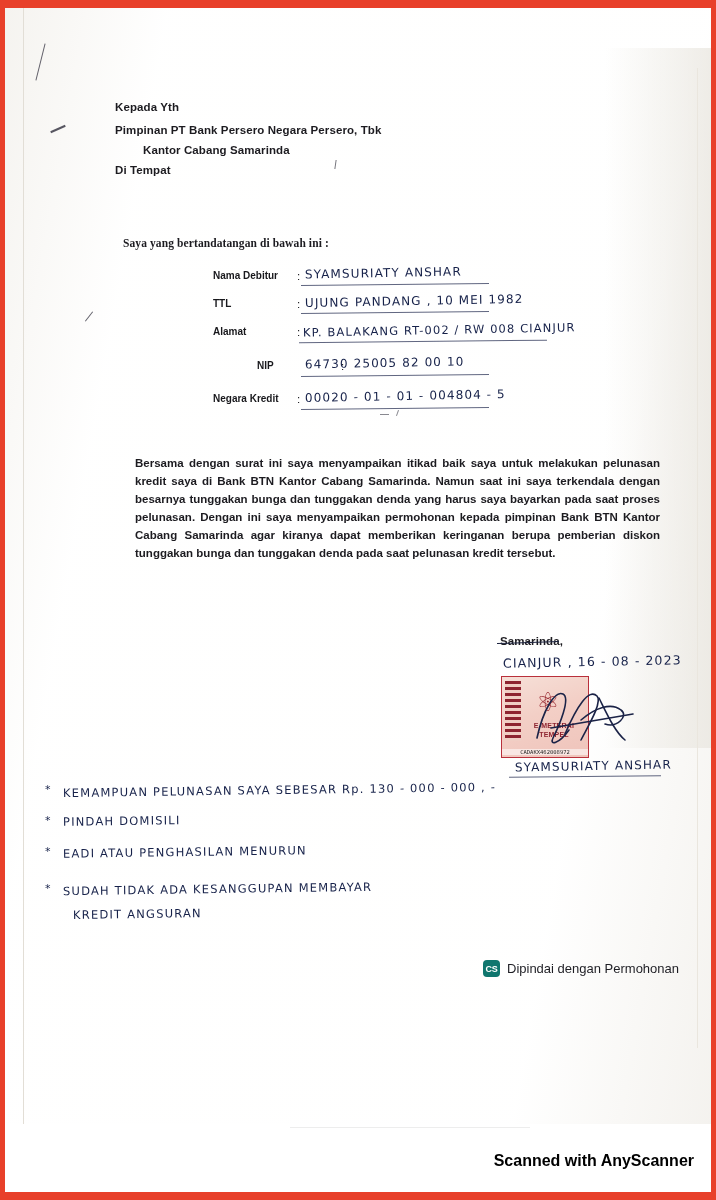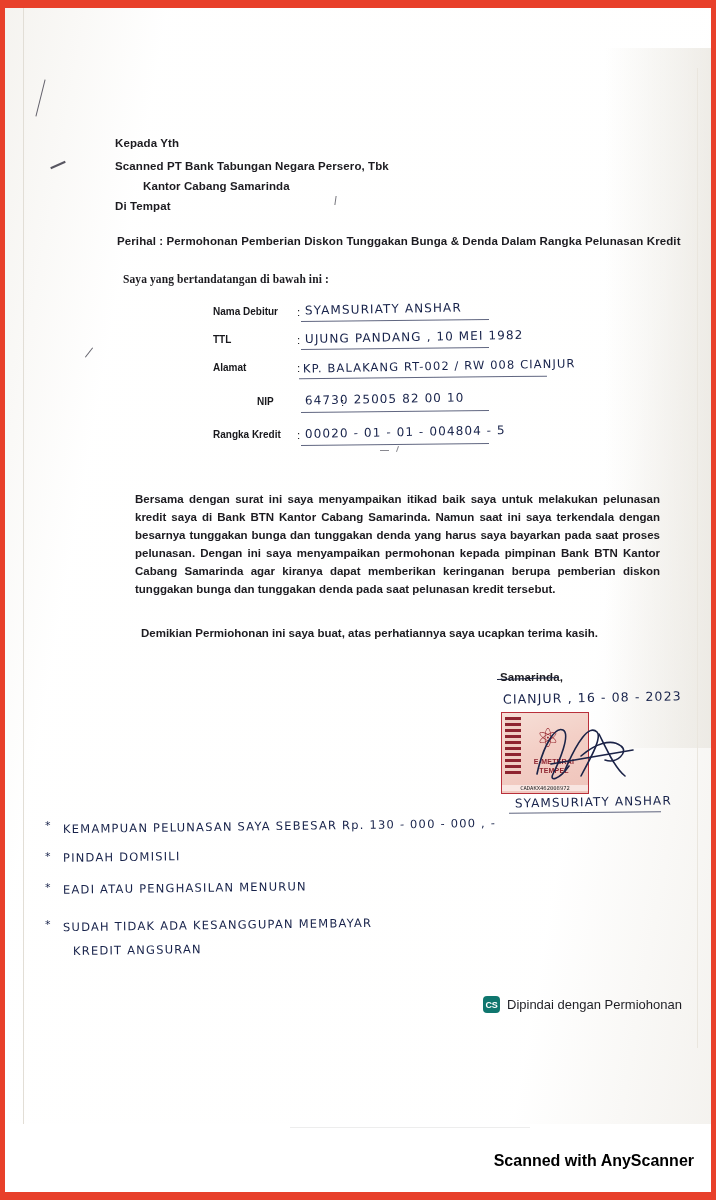--- a/index.html
+++ b/index.html
@@ -70,21 +70,20 @@
     width: 1px; height: 980px;
     background: #eae6de;
   }
 
   
   .letter {
     position: absolute;
     left: 0; top: 0;
     width: 706px; height: 1116px;
     color: #18181c;
-    margin-top: 36px;
   }
   .typed {
     position: absolute;
     font-family: "Liberation Sans", sans-serif;
     font-size: 11.5px;
     letter-spacing: .1px;
     white-space: nowrap;
     font-weight: 600;
     color: #1c1b20;
   }
@@ -377,53 +376,51 @@
   <div class="letter">
 
     <div class="stray stray1"></div>
     <div class="stray stray2"></div>
     <div class="stray stray3"></div>
     <div class="stray stray4"></div>
     <div class="stray stray5"></div>
     <div class="stray stray6"></div>
 
     <div class="typed addr addr1">Kepada Yth</div>
-    <div class="typed addr addr2">Scanned PT Bank Tabungan Negara Persero, Tbk</div>
+    <div class="typed addr addr2">Pimpinan PT Bank Persero Negara Persero, Tbk</div>
     <div class="typed addr addr3">Kantor Cabang Samarinda</div>
     <div class="typed addr addr4">Di Tempat</div>
 
-    <div class="typed subject">Perihal : Permohonan Pemberian Diskon Tunggakan Bunga &amp; Denda  Dalam Rangka Pelunasan Kredit</div>
 
     <div class="typed intro">Saya yang bertandatangan di bawah ini :</div>
 
     <div class="field-label f1">Nama Debitur</div>
     <div class="field-colon f1">:</div>
     <div class="field-label f2">TTL</div>
     <div class="field-colon f2">:</div>
     <div class="field-label f3">Alamat</div>
     <div class="field-colon f3">:</div>
     <div class="field-label f4">NIP</div>
     <div class="field-colon f4">:</div>
-    <div class="field-label f5">Rangka Kredit</div>
+    <div class="field-label f5">Negara Kredit</div>
     <div class="field-colon f5">:</div>
 
     <div class="hand hw1">SYAMSURIATY  ANSHAR</div>
     <div class="hand hw2">UJUNG PANDANG ,  10 MEI 1982</div>
     <div class="hand hw3">KP. BALAKANG  RT-002 / RW 008  CIANJUR</div>
     <div class="hand hw4">64730 25005 82 00 10</div>
     <div class="hand hw5">00020 - 01 - 01 - 004804 - 5</div>
 
     <div class="hand-underline ul1"></div>
     <div class="hand-underline ul2"></div>
     <div class="hand-underline ul3"></div>
     <div class="hand-underline ul4"></div>
     <div class="hand-underline ul5"></div>
 
     <div class="para">Bersama dengan surat ini saya menyampaikan itikad baik saya untuk melakukan pelunasan kredit saya di Bank BTN Kantor Cabang Samarinda. Namun saat ini saya terkendala dengan besarnya tunggakan bunga dan tunggakan denda yang harus saya bayarkan pada saat proses pelunasan. Dengan ini saya menyampaikan permohonan kepada pimpinan Bank BTN Kantor Cabang Samarinda agar kiranya  dapat memberikan keringanan berupa pemberian diskon tunggakan bunga dan tunggakan denda pada saat pelunasan kredit tersebut.</div>
-    <div class="para2">Demikian Permiohonan ini saya buat, atas perhatiannya saya ucapkan terima kasih.</div>
 
     <div class="typed place-struck">Samarinda,</div>
     <div class="strike"></div>
     <div class="hand hw-date">CIANJUR ,  16 - 08 - 2023</div>
 
     <div class="meterai">
       <div class="bars"></div>
       <div class="garuda">⚛</div>
       <div class="word">E-METERAI
 TEMPEL</div>
@@ -452,21 +449,21 @@
     <div class="note-bullet nb n3">*</div>
     <div class="note nt n3">EADI ATAU  PENGHASILAN   MENURUN</div>
 
     <div class="note-bullet nb n4">*</div>
     <div class="note nt n4">SUDAH  TIDAK  ADA  KESANGGUPAN  MEMBAYAR</div>
 
     <div class="note nt-indent n5">KREDIT  ANGSURAN</div>
 
     <div class="camscanner">
       <div class="cs-badge">CS</div>
-      <div class="cs-text">Dipindai dengan Permiohonan</div>
+      <div class="cs-text">Dipindai dengan Permohonan</div>
     </div>
 
   </div>
 </div>
 
 <div class="bottom-strip"></div>
 <div class="strip-line"></div>
 <div class="anyscanner">Scanned with AnyScanner</div>
 
 </body></html>

